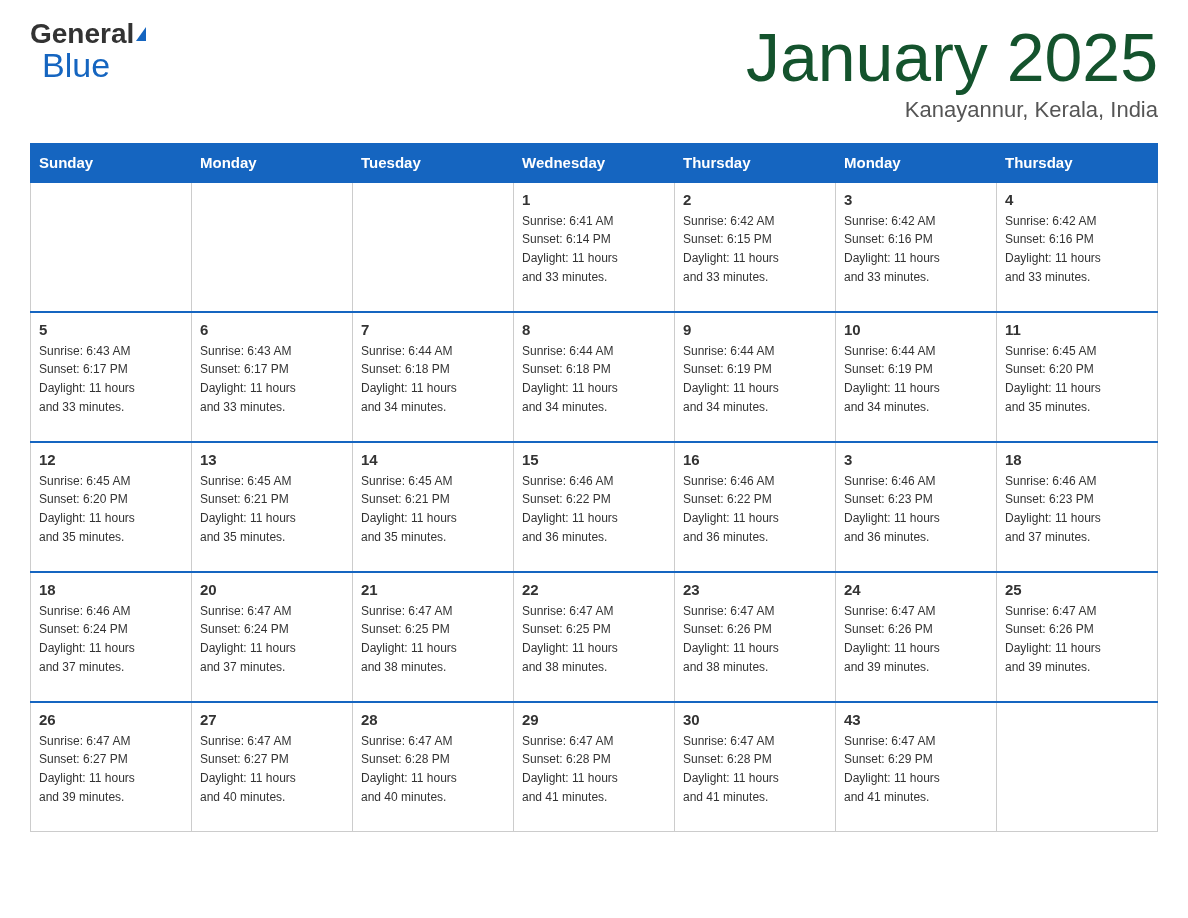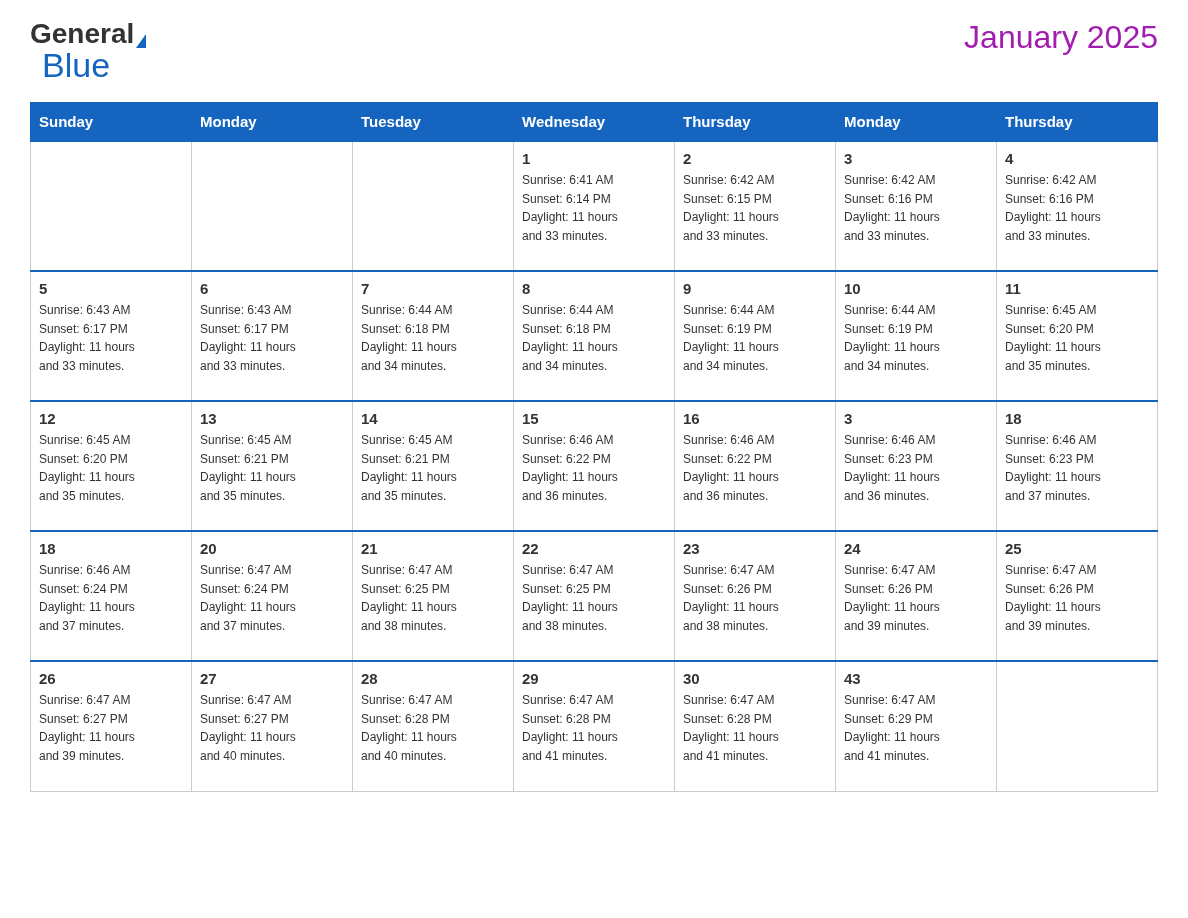--- a/index.html
+++ b/index.html
@@ -40,23 +40,23 @@
       height: 0;
       border-left: 10px solid transparent;
       border-bottom: 14px solid #1565c0;
       margin-left: 2px;
       vertical-align: middle;
     }
     .title-block {
       text-align: right;
     }
     .month-title {
-      font-size: 32px;
+      font-size: 68px;
       font-weight: normal;
-      color: #a21caf;
+      color: #14532d;
       line-height: 1.1;
     }
     .location {
       font-size: 22px;
       color: #555;
       margin-top: 2px;
     }
     table {
       width: 100%;
       border-collapse: collapse;
@@ -97,28 +97,29 @@
     }
     .empty-cell {
       background: #fff;
     }
   </style>
 </head>
 <body>
 
 <div class="header">
   <div class="logo">
-    <div style="display:flex;align-items:flex-end;">
+    <div style="display:flex;align-items:center;">
       <span class="logo-general">General</span>
       <span class="logo-triangle"></span>
     </div>
     <span class="logo-blue">Blue</span>
   </div>
   <div class="title-block">
     <div class="month-title">January 2025</div>
+    <div class="location">Kanayannur, Kerala, India</div>
   </div>
 </div>
 
 <table>
   <thead>
     <tr>
       <th>Sunday</th>
       <th>Monday</th>
       <th>Tuesday</th>
       <th>Wednesday</th>

